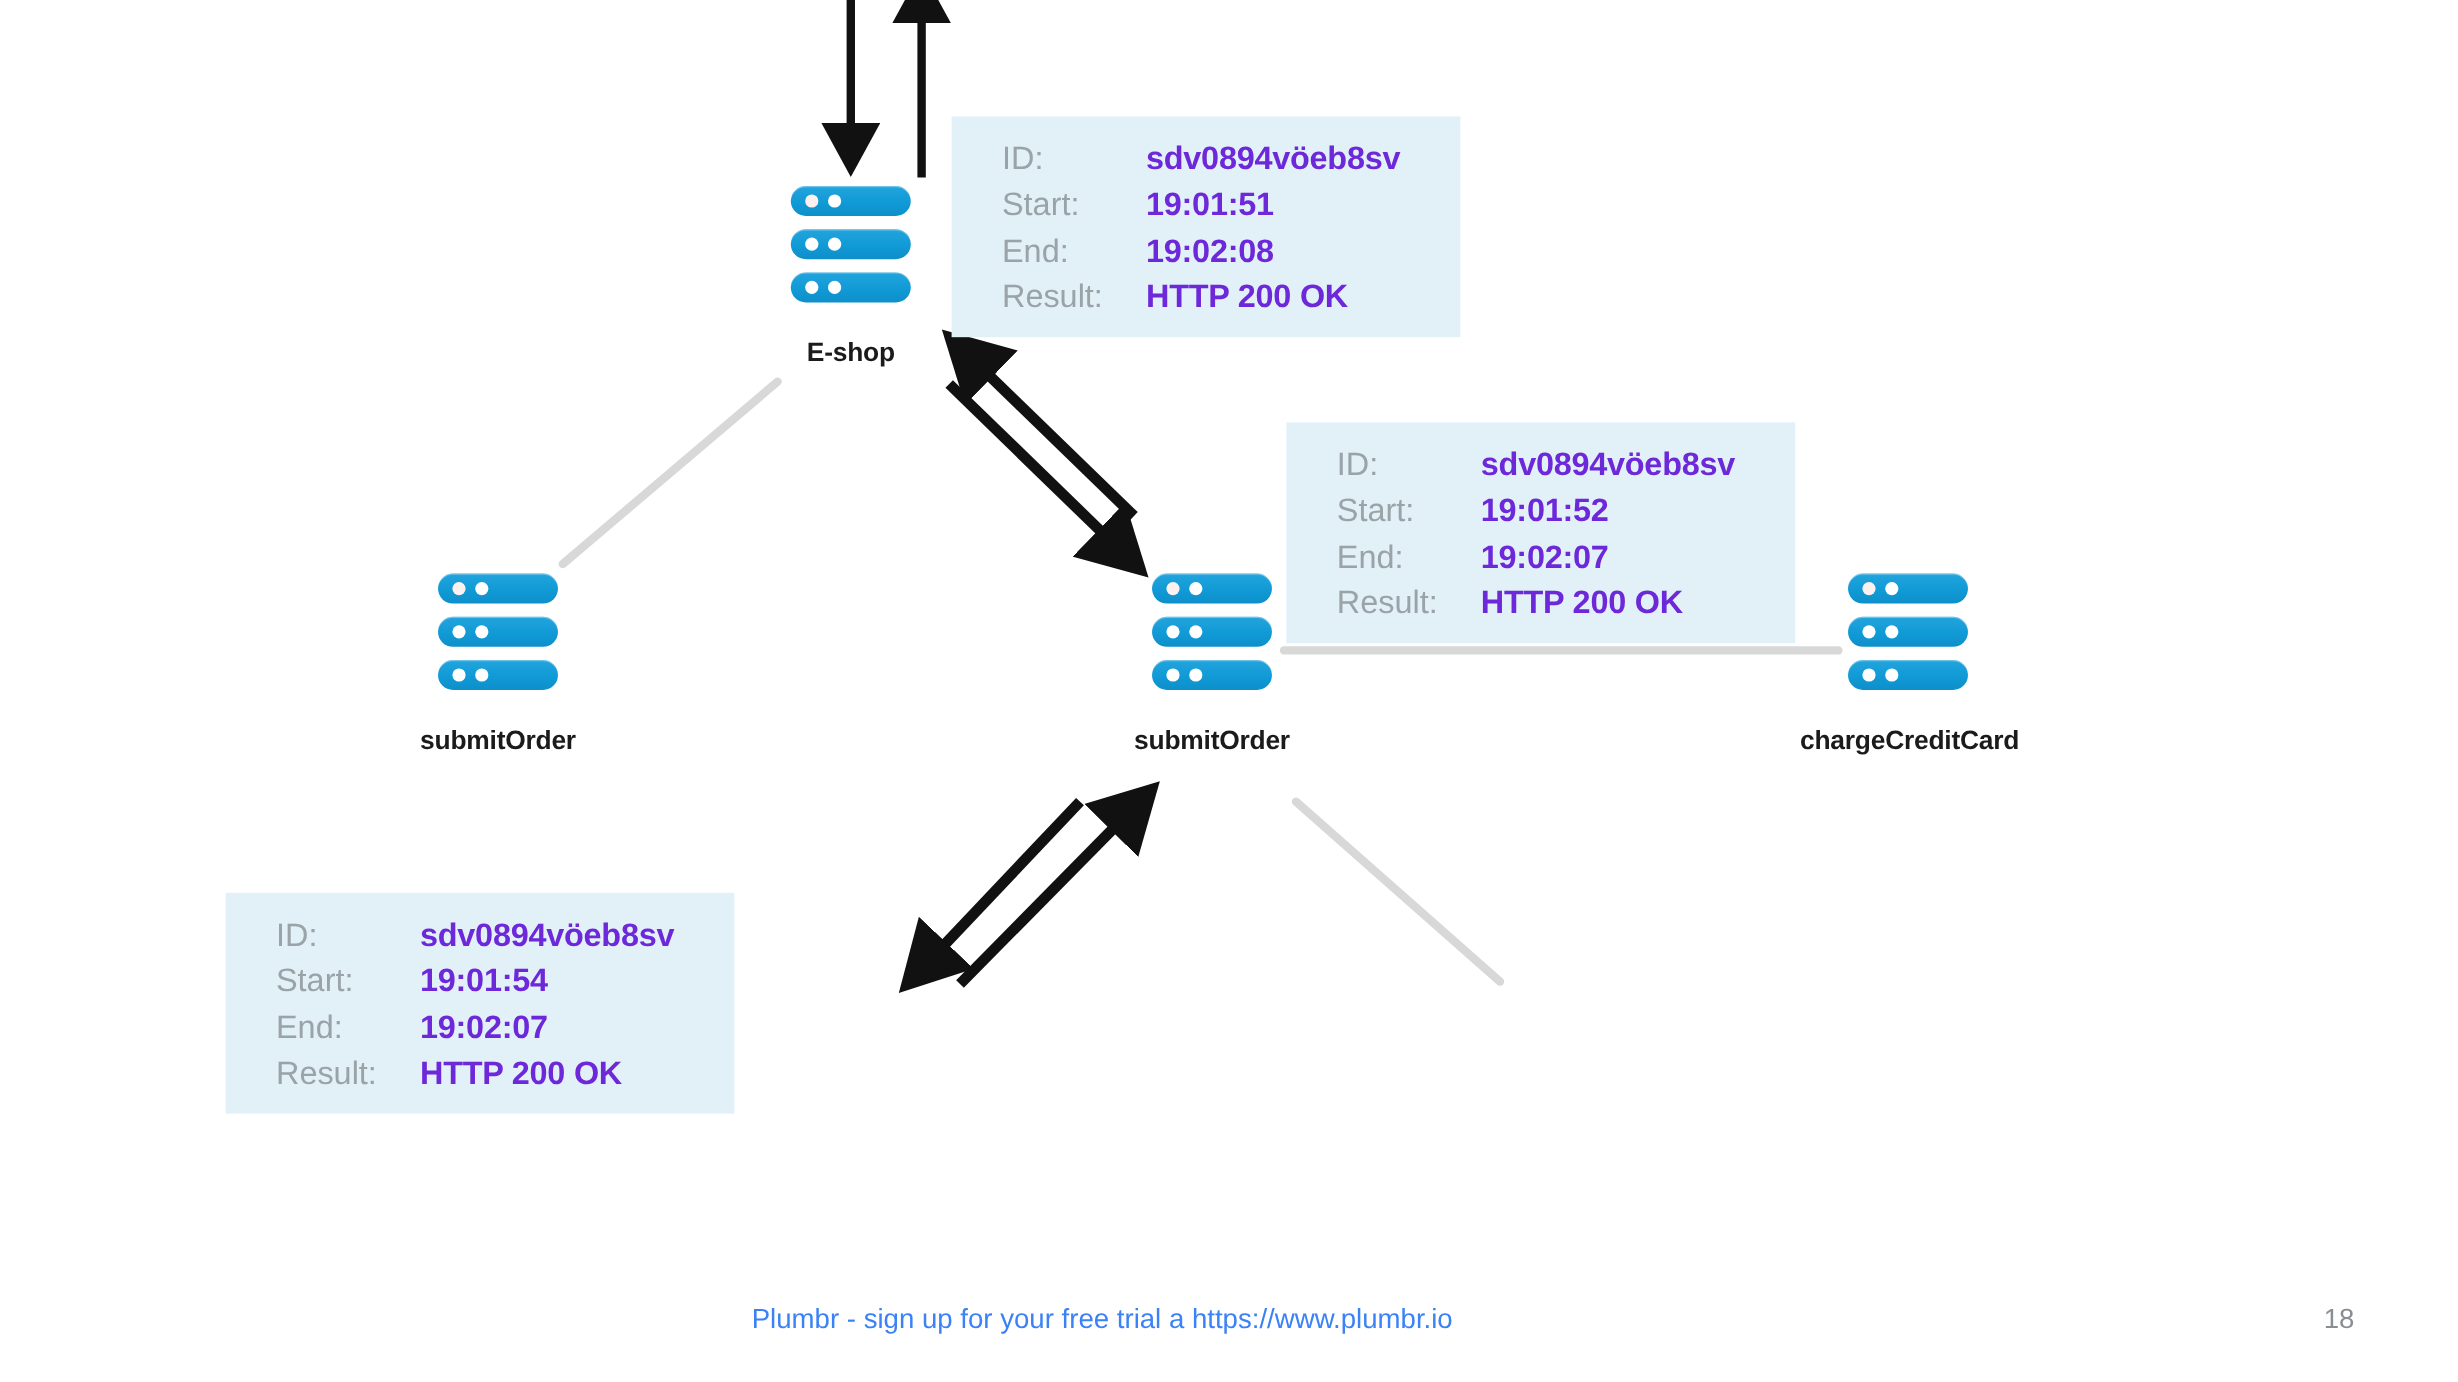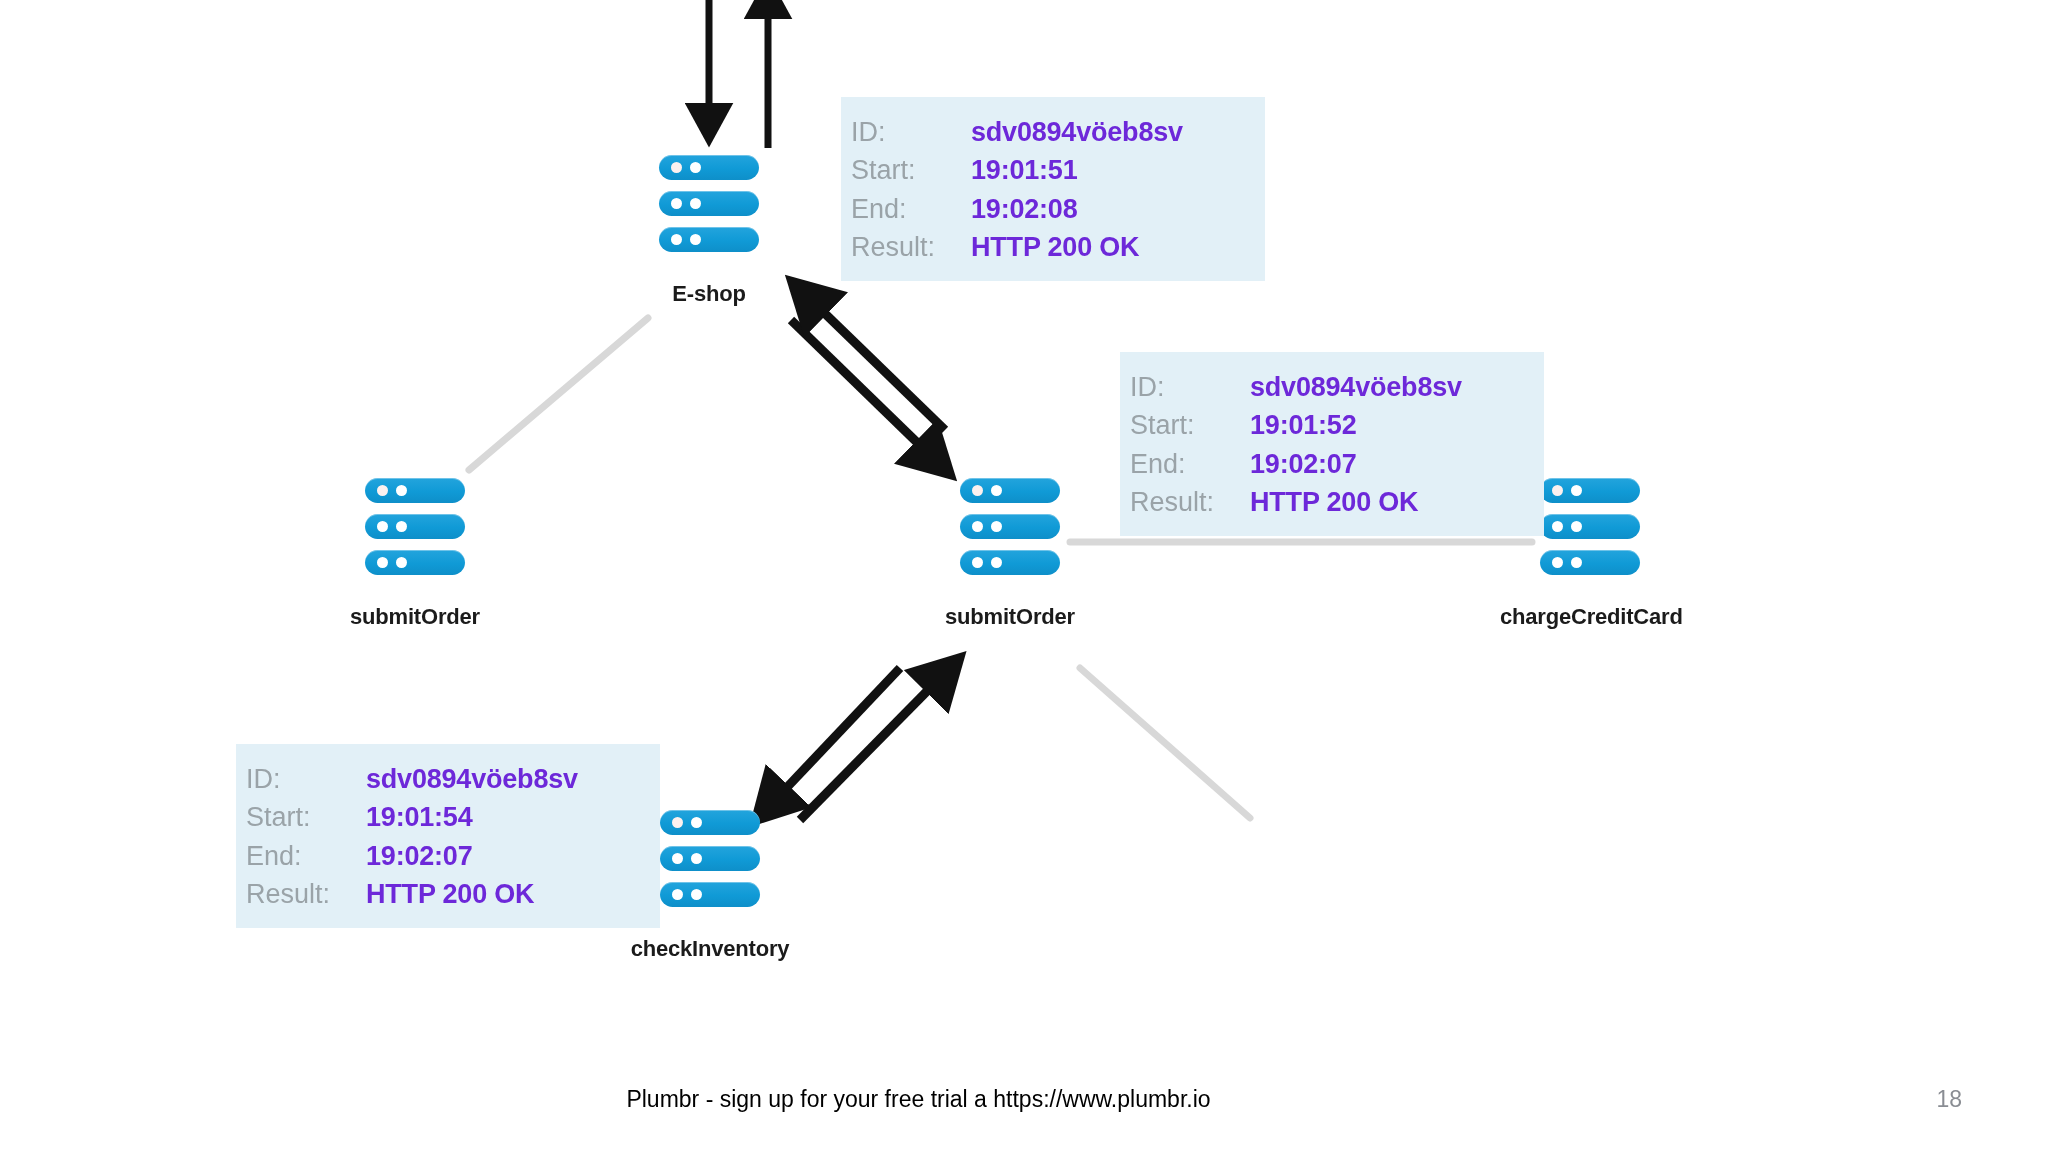--- a/index.html
+++ b/index.html
@@ -76,23 +76,22 @@
     font-weight: bold;
     color: #1b1b1b;
     letter-spacing: -0.2px;
     white-space: nowrap;
   }
 
   
   .info-card {
     position: absolute;
     background: #e2f0f7;
-    padding: 16px 26px 18px 10px;
+    padding: 16px 26px 18px 42px;
     box-sizing: border-box;
-    margin-left: 48px;
   }
   .info-row {
     display: flex;
     align-items: baseline;
     line-height: 1.42;
     white-space: nowrap;
   }
   .info-key {
     color: #9aa3a8;
     font-size: 27px;
@@ -108,21 +107,21 @@
   }
 
   
   #footer-note {
     position: absolute;
     left: 0;
     top: 1086px;
     width: 1837px;
     text-align: center;
     font-size: 23px;
-    color: #000000;
+    color: #3b82f6;
     font-family: "Liberation Sans", sans-serif;
   }
   #page-number {
     position: absolute;
     right: 86px;
     top: 1086px;
     font-size: 23px;
     color: #8a8d93;
   }
 </style>
@@ -237,37 +236,20 @@
         <span class="dot d2"></span>
       </div>
       <div class="bar b3">
         <span class="dot d1"></span>
         <span class="dot d2"></span>
       </div>
     </div>
     <div class="node-label">submitOrder</div>
   </div>
 
-  <div class="node" id="node-checkinventory" style="left:620px; top:810px;">
-    <div class="server-icon">
-      <div class="bar b1">
-        <span class="dot d1"></span>
-        <span class="dot d2"></span>
-      </div>
-      <div class="bar b2">
-        <span class="dot d1"></span>
-        <span class="dot d2"></span>
-      </div>
-      <div class="bar b3">
-        <span class="dot d1"></span>
-        <span class="dot d2"></span>
-      </div>
-    </div>
-    <div class="node-label">checkInventory</div>
-  </div>
 
 
   <div class="info-card" id="card-eshop" style="left:793px; top:97px; width:424px; height:184px;">
     <div class="info-row">
       <span class="info-key">ID:</span>
       <span class="info-val">sdv0894vöeb8sv</span>
     </div>
     <div class="info-row">
       <span class="info-key">Start:</span>
       <span class="info-val">19:01:51</span>

